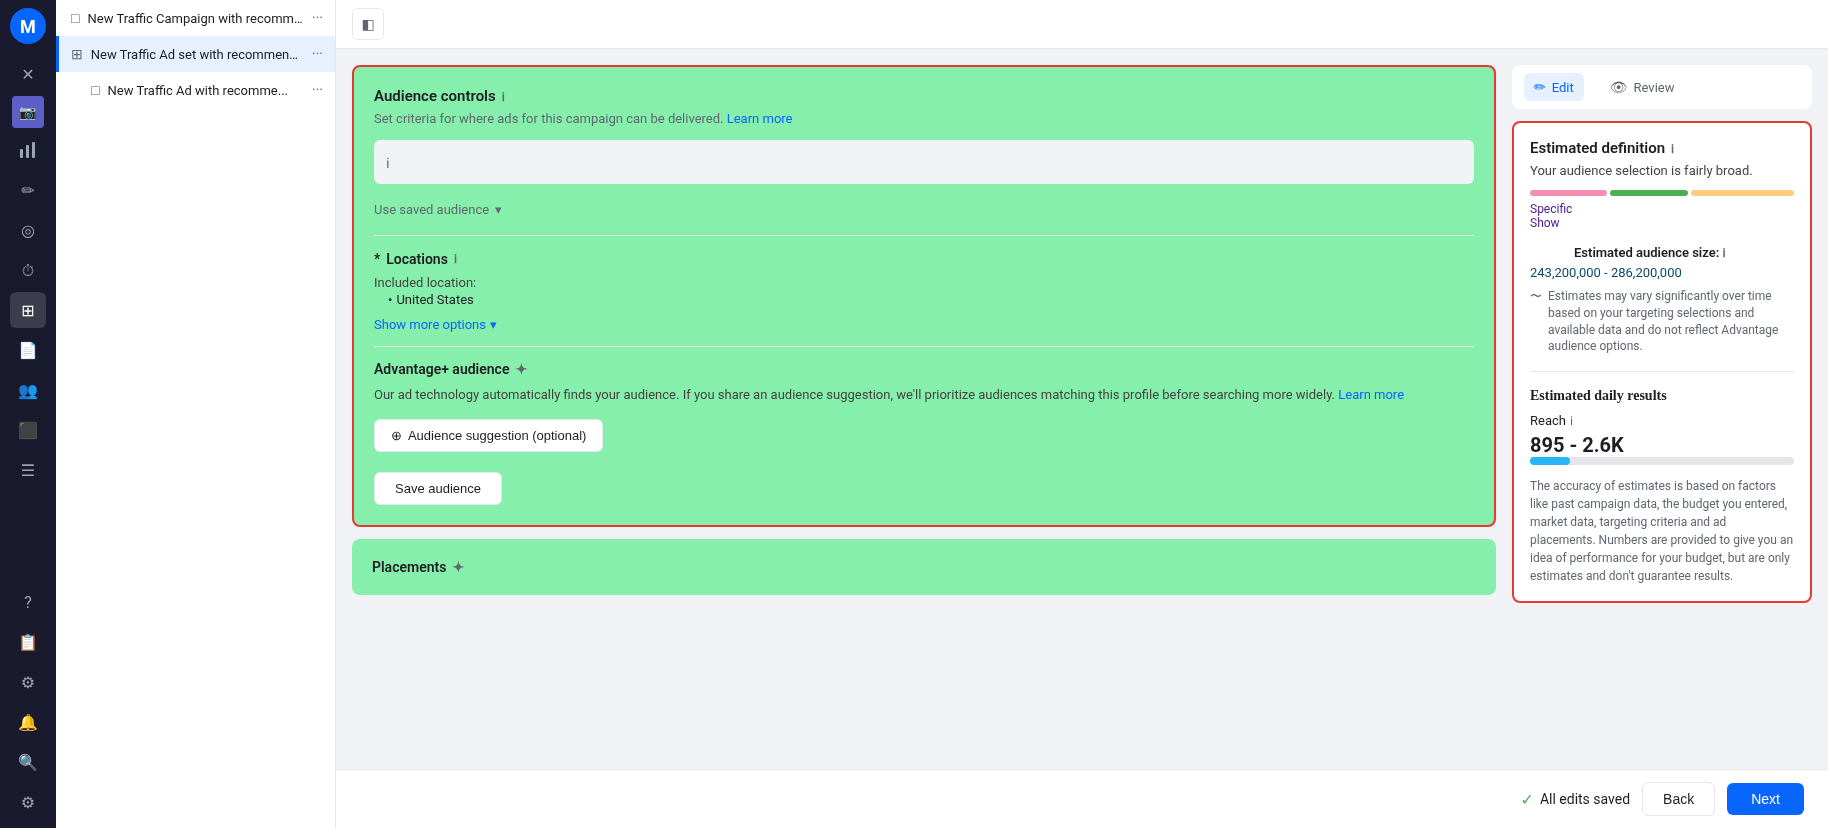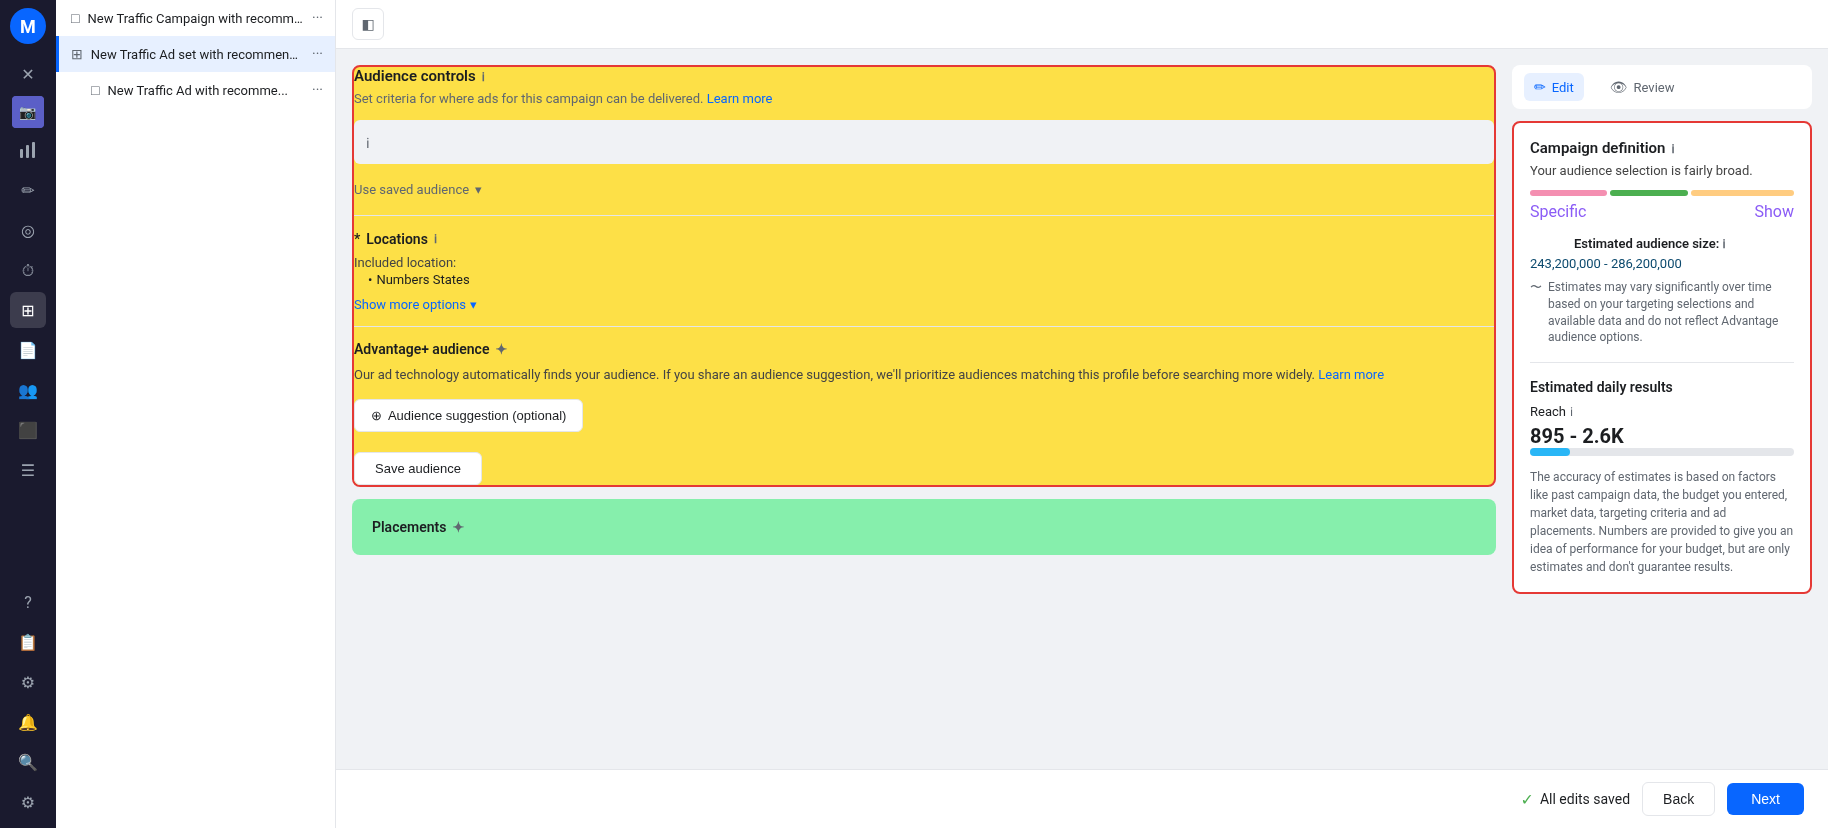--- a/index.html
+++ b/index.html
@@ -140,22 +140,23 @@
       border-radius: 6px;
       cursor: pointer;
       font-size: 13px;
       color: #606770;
     }
     .tab-btn.active { background: #e7f0ff; color: #0866ff; }
     .tab-icon { font-size: 14px; }
 
     
     .card {
-      background: #fde047;
+      background: #86efac;
       border-radius: 8px;
+      padding: 20px;
       border: 2px solid #e53935;
     }
     .card-no-border {
       background: #86efac;
       border-radius: 8px;
       padding: 20px;
     }
 
     .card-title {
       font-size: 15px;
@@ -279,31 +280,32 @@
       height: 6px;
     }
     .breadth-segment { height: 6px; border-radius: 3px; }
     .breadth-pink { background: #f48fb1; width: 30%; }
     .breadth-green { background: #4caf50; width: 30%; }
     .breadth-yellow { background: #ffcc80; width: 40%; }
 
     .breadth-labels {
       display: flex;
       justify-content: space-between;
-      font-size: 16px;
-      color: #8b5cf6;
+      font-size: 12px;
+      color: #4c1d95;
       margin-bottom: 14px;
+      flex-direction: column;
     }
 
     .est-audience-label { font-size: 13px; font-weight: 600; margin-bottom: 4px; padding-left: 44px; }
     .est-audience-value { font-size: 13px; color: #0c4a6e; margin-bottom: 4px; }
     .est-note { font-size: 12px; color: #606770; line-height: 1.4; margin-top: 8px; display: flex; gap: 6px; }
 
     .est-results-section { margin-top: 16px; padding-top: 16px; border-top: 1px solid #e4e6ea; }
-    .est-results-title { font-size: 14px; font-weight: 600; margin-bottom: 8px; }
+    .est-results-title { font-size: 14px; font-weight: 600; margin-bottom: 8px; font-family: Liberation Serif, serif; }
     .reach-label { font-size: 13px; color: #1c1e21; display: flex; align-items: center; gap: 4px; margin-bottom: 4px; }
     .reach-value { font-size: 20px; font-weight: 700; }
     .reach-bar-container { height: 8px; background: #e4e6ea; border-radius: 4px; margin-bottom: 12px; }
     .reach-bar-fill { height: 8px; background: #29b6f6; border-radius: 4px; width: 15%; }
     .reach-note { font-size: 12px; color: #606770; line-height: 1.5; }
     .placements-title {
       font-size: 14px;
       font-weight: 600;
       display: flex;
       align-items: center;
@@ -440,21 +442,21 @@
 
         <hr class="section-divider">
 
         <div class="section-label">
           <span>* </span>
             <span>Locations</span>
           <span class="info-icon">ℹ</span>
         </div>
         <div class="section-sublabel">Included location:</div>
         <div class="location-item">
-          <span class="bullet">•</span><span>Numbers States</span>
+          <span class="bullet">•</span><span>United States</span>
         </div>
 
         <div class="show-more-link">
           <span>Show more options</span>
           <span>▾</span>
         </div>
 
         <hr class="section-divider">
 
         <div class="advantage-section">
@@ -492,21 +494,21 @@
           <span>Edit</span>
         </div>
         <div class="tab-btn">
           <span class="tab-icon">👁</span>
           <span>Review</span>
         </div>
       </div>
 
       <div class="audience-def-card">
         <div class="audience-def-title">
-          <span>Campaign definition</span>
+          <span>Estimated definition</span>
           <span class="info-icon">ℹ</span>
         </div>
         <div class="audience-breadth-desc">Your audience selection is fairly broad.</div>
 
         <div class="breadth-bar">
           <div class="breadth-segment breadth-pink"></div>
           <div class="breadth-segment breadth-green"></div>
           <div class="breadth-segment breadth-yellow"></div>
         </div>
         <div class="breadth-labels">

